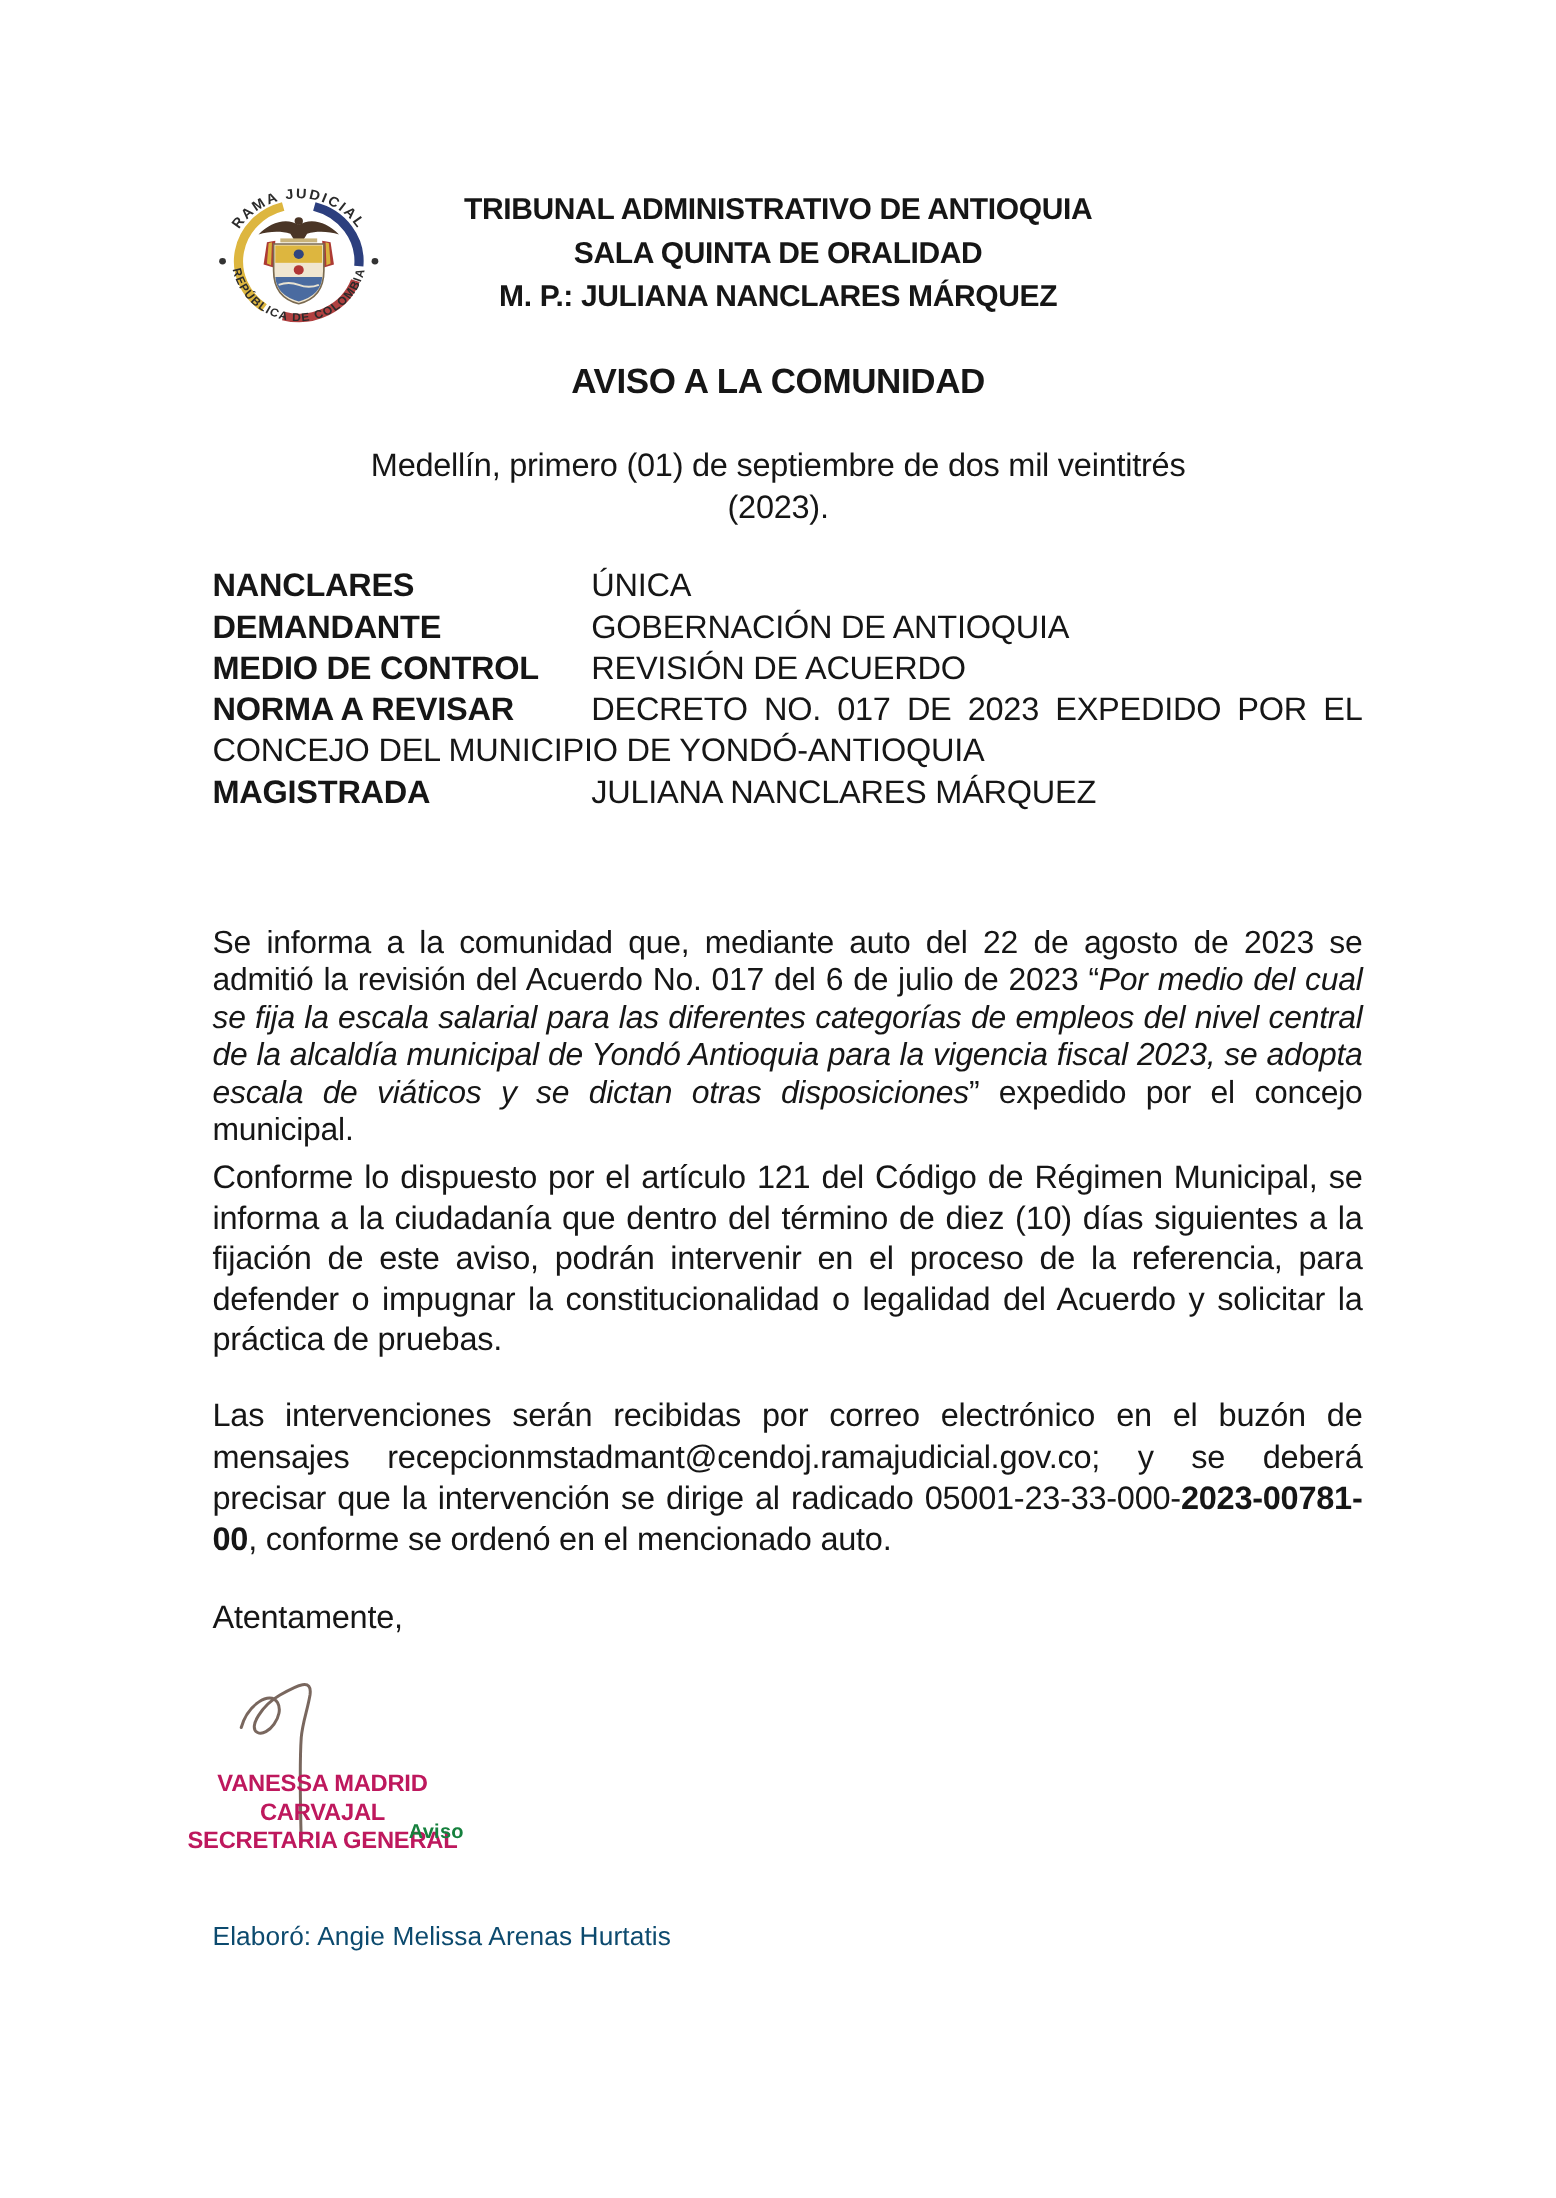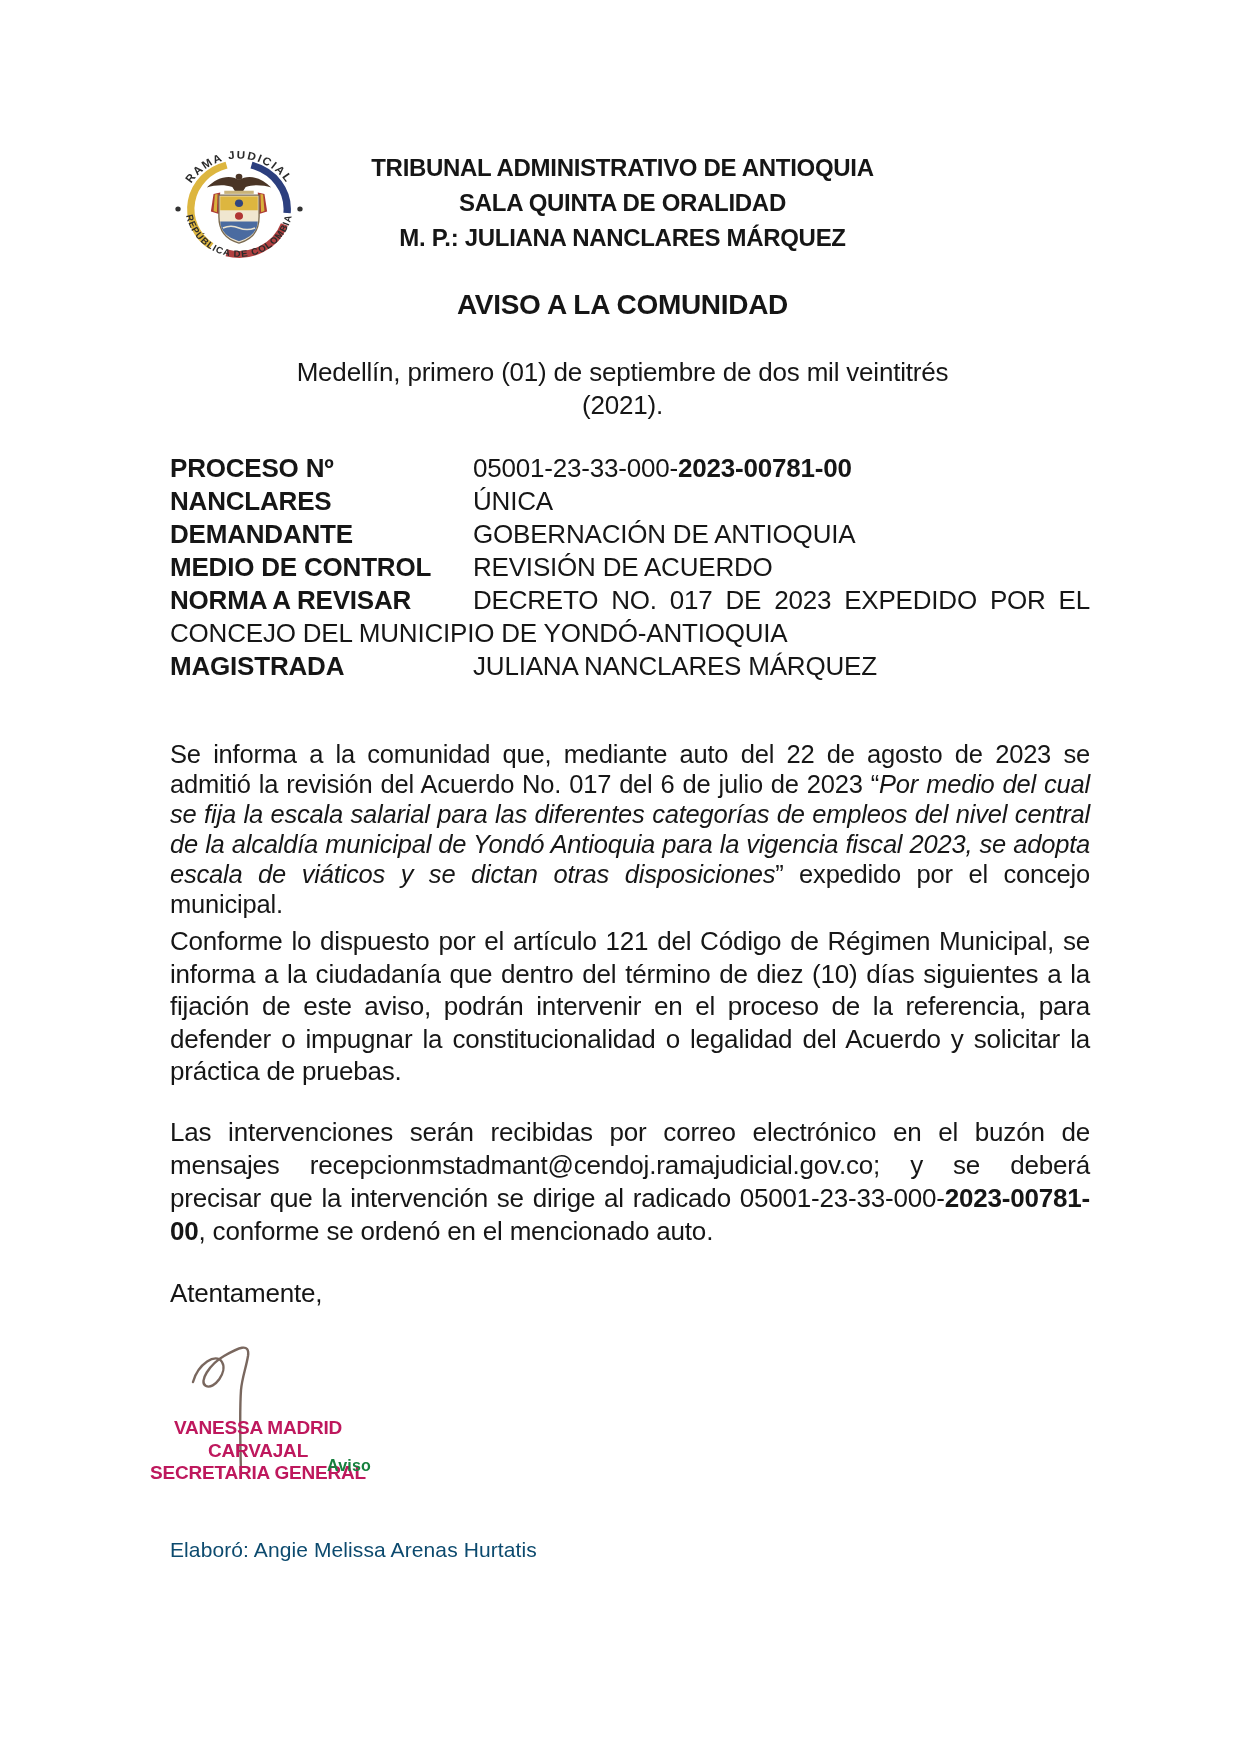--- a/index.html
+++ b/index.html
@@ -82,27 +82,24 @@
   <div class="abs header-block">
     <div>TRIBUNAL ADMINISTRATIVO DE ANTIOQUIA</div>
     <div>SALA QUINTA DE ORALIDAD</div>
     <div>M. P.: JULIANA NANCLARES MÁRQUEZ</div>
   </div>
 
   <div class="abs notice-title">AVISO A LA COMUNIDAD</div>
 
   <div class="abs date-block">
     <div>Medellín, primero (01) de septiembre de dos mil veintitrés</div>
-    <div>(2021).</div>
+    <div>(2023).</div>
   </div>
 
   <div class="abs fields">
-    <div class="frow">
-      <span class="flabel">PROCESO Nº</span><span><span>05001-23-33-000-</span><span class="b">2023-00781-00</span></span>
-    </div>
     <div class="frow">
       <span class="flabel">NANCLARES</span><span>ÚNICA</span>
     </div>
     <div class="frow">
       <span class="flabel">DEMANDANTE</span><span>GOBERNACIÓN DE ANTIOQUIA</span>
     </div>
     <div class="frow">
       <span class="flabel">MEDIO DE CONTROL</span><span>REVISIÓN DE ACUERDO</span>
     </div>
     <div class="frow-wrap">

